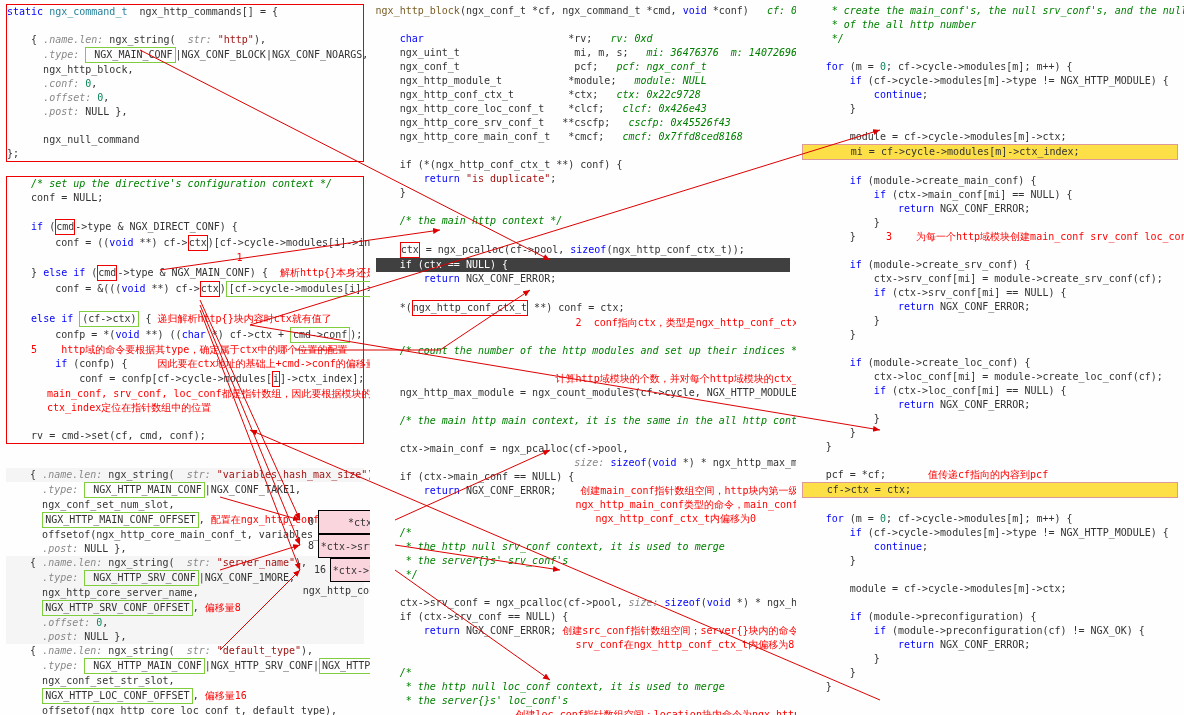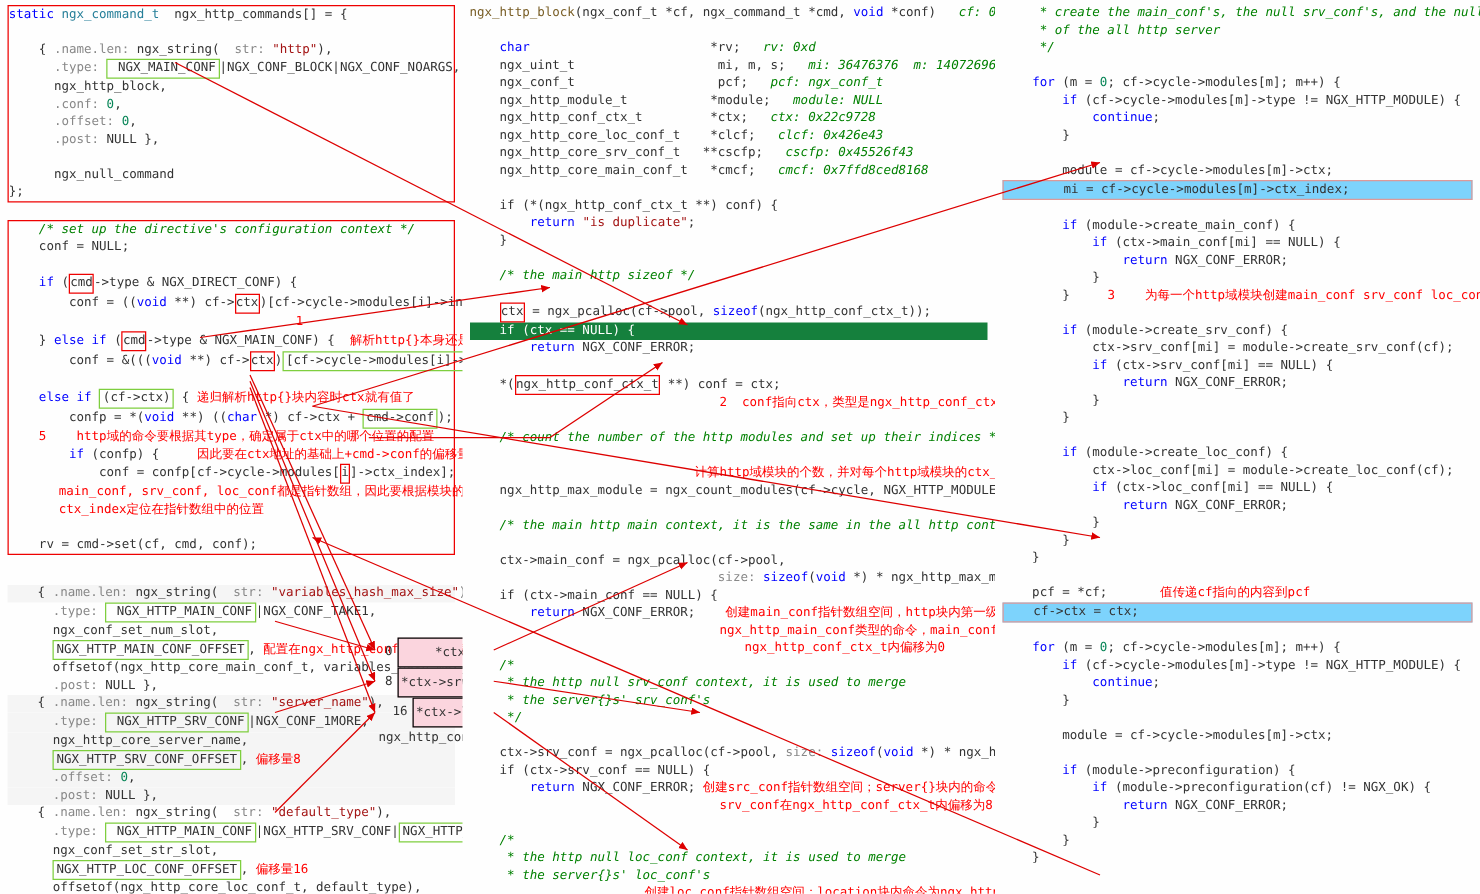--- a/index.html
+++ b/index.html
@@ -12,29 +12,29 @@
 .kw{color:#0000ff}
 .str{color:#a31515}
 .comment{color:#008000;font-style:italic}
 .num{color:#098658}
 .fn{color:#795e26}
 .type{color:#267f99}
 .red-ann{color:#ff0000;font-size:10px}
 .box-red{border:1.5px solid #e00;display:inline-block}
 .box-red-block{border:1.5px solid #e00;display:block;padding:0}
 .box-lime{border:1.5px solid #7ece3e;padding:0 2px;display:inline-block}
-.hl-blue{background:#15803d;color:#fff;display:block}
-.hl-pink{background:#7dd3fc;border:1px solid #d99}
+.hl-blue{background:#404040;color:#fff;display:block}
+.hl-pink{background:#fde047;border:1px solid #d99}
 .hl-gray{background:#f5f5f5}
 .line{white-space:pre;font-family:Consolas,monospace}
 .ctx-diagram{position:absolute;top:510px;left:300px;font-size:10px}
 .ctx-box{border:1.5px solid #000;background:#fbd5de;width:90px;height:24px;text-align:center;line-height:24px;margin-bottom:0}
 .ctx-label{text-align:center;margin-top:2px}
 svg.overlay{position:absolute;top:0;left:0;width:1184px;height:715px;pointer-events:none;z-index:10}
-.prop{color:#888;}
+.prop{color:#888;font-style:italic}
 </style>
 </head>
 <body>
 
 <div class="container">
 
 <div class="col col1">
 
 <div class="box-red-block" style="margin-bottom:14px">
 <div class="line"><span class="kw">static</span> <span class="type">ngx_command_t</span>  ngx_http_commands[] = {</div>
@@ -121,21 +121,21 @@
 <div class="line">    ngx_http_module_t           *module;<span class="comment">   module: NULL</span></div>
 <div class="line">    ngx_http_conf_ctx_t         *ctx;<span class="comment">   ctx: 0x22c9728</span></div>
 <div class="line">    ngx_http_core_loc_conf_t    *clcf;<span class="comment">   clcf: 0x426e43</span></div>
 <div class="line">    ngx_http_core_srv_conf_t   **cscfp;<span class="comment">   cscfp: 0x45526f43</span></div>
 <div class="line">    ngx_http_core_main_conf_t   *cmcf;<span class="comment">   cmcf: 0x7ffd8ced8168</span></div>
 <br>
 <div class="line">    if (*(ngx_http_conf_ctx_t **) conf) {</div>
 <div class="line">        <span class="kw">return</span> <span class="str">"is duplicate"</span>;</div>
 <div class="line">    }</div>
 <br>
-<div class="line comment">    /* the main http sizeof */</div>
+<div class="line comment">    /* the main http context */</div>
 <br>
 <div class="line">    <span class="box-red">ctx</span> = ngx_pcalloc(cf-&gt;pool, <span class="kw">sizeof</span>(ngx_http_conf_ctx_t));</div>
 <div class="line hl-blue">    if (ctx == NULL) {</div>
 <div class="line">        <span class="kw">return</span> NGX_CONF_ERROR;</div>
 <br>
 <div class="line">    *(<span class="box-red">ngx_http_conf_ctx_t</span> **) conf = ctx;</div>
 <div class="line red-ann" style="padding-left:200px"><span>2</span>  <span>conf指向ctx，类型是ngx_http_conf_ctx_t,分main,loc,srv三层</span></div>
 <br>
 <div class="line comment">    /* count the number of the http modules and set up their indices */</div>
 <br>
@@ -164,21 +164,21 @@
 <div class="line comment">     * the http null loc_conf context, it is used to merge</div>
 <div class="line comment">     * the server{}s' loc_conf's</div>
 <div class="line red-ann" style="padding-left:140px">创建loc_conf指针数组空间；location块内命令为ngx_http_loc_conf类型，</div>
 
 
 
 </div>
 
 <div class="col col3">
 <div class="line comment">     * create the main_conf's, the null srv_conf's, and the null loc_conf's</div>
-<div class="line comment">     * of the all http server</div>
+<div class="line comment">     * of the all http number</div>
 <div class="line comment">     */</div>
 <br>
 <div class="line">    <span class="kw">for</span> (m = <span class="num">0</span>; cf-&gt;cycle-&gt;modules[m]; m++) {</div>
 <div class="line">        <span class="kw">if</span> (cf-&gt;cycle-&gt;modules[m]-&gt;type != NGX_HTTP_MODULE) {</div>
 <div class="line">            <span class="kw">continue</span>;</div>
 <div class="line">        }</div>
 <br>
 <div class="line">        module = cf-&gt;cycle-&gt;modules[m]-&gt;ctx;</div>
 <div class="line hl-pink">        mi = cf-&gt;cycle-&gt;modules[m]-&gt;ctx_index;</div>
 <br>

